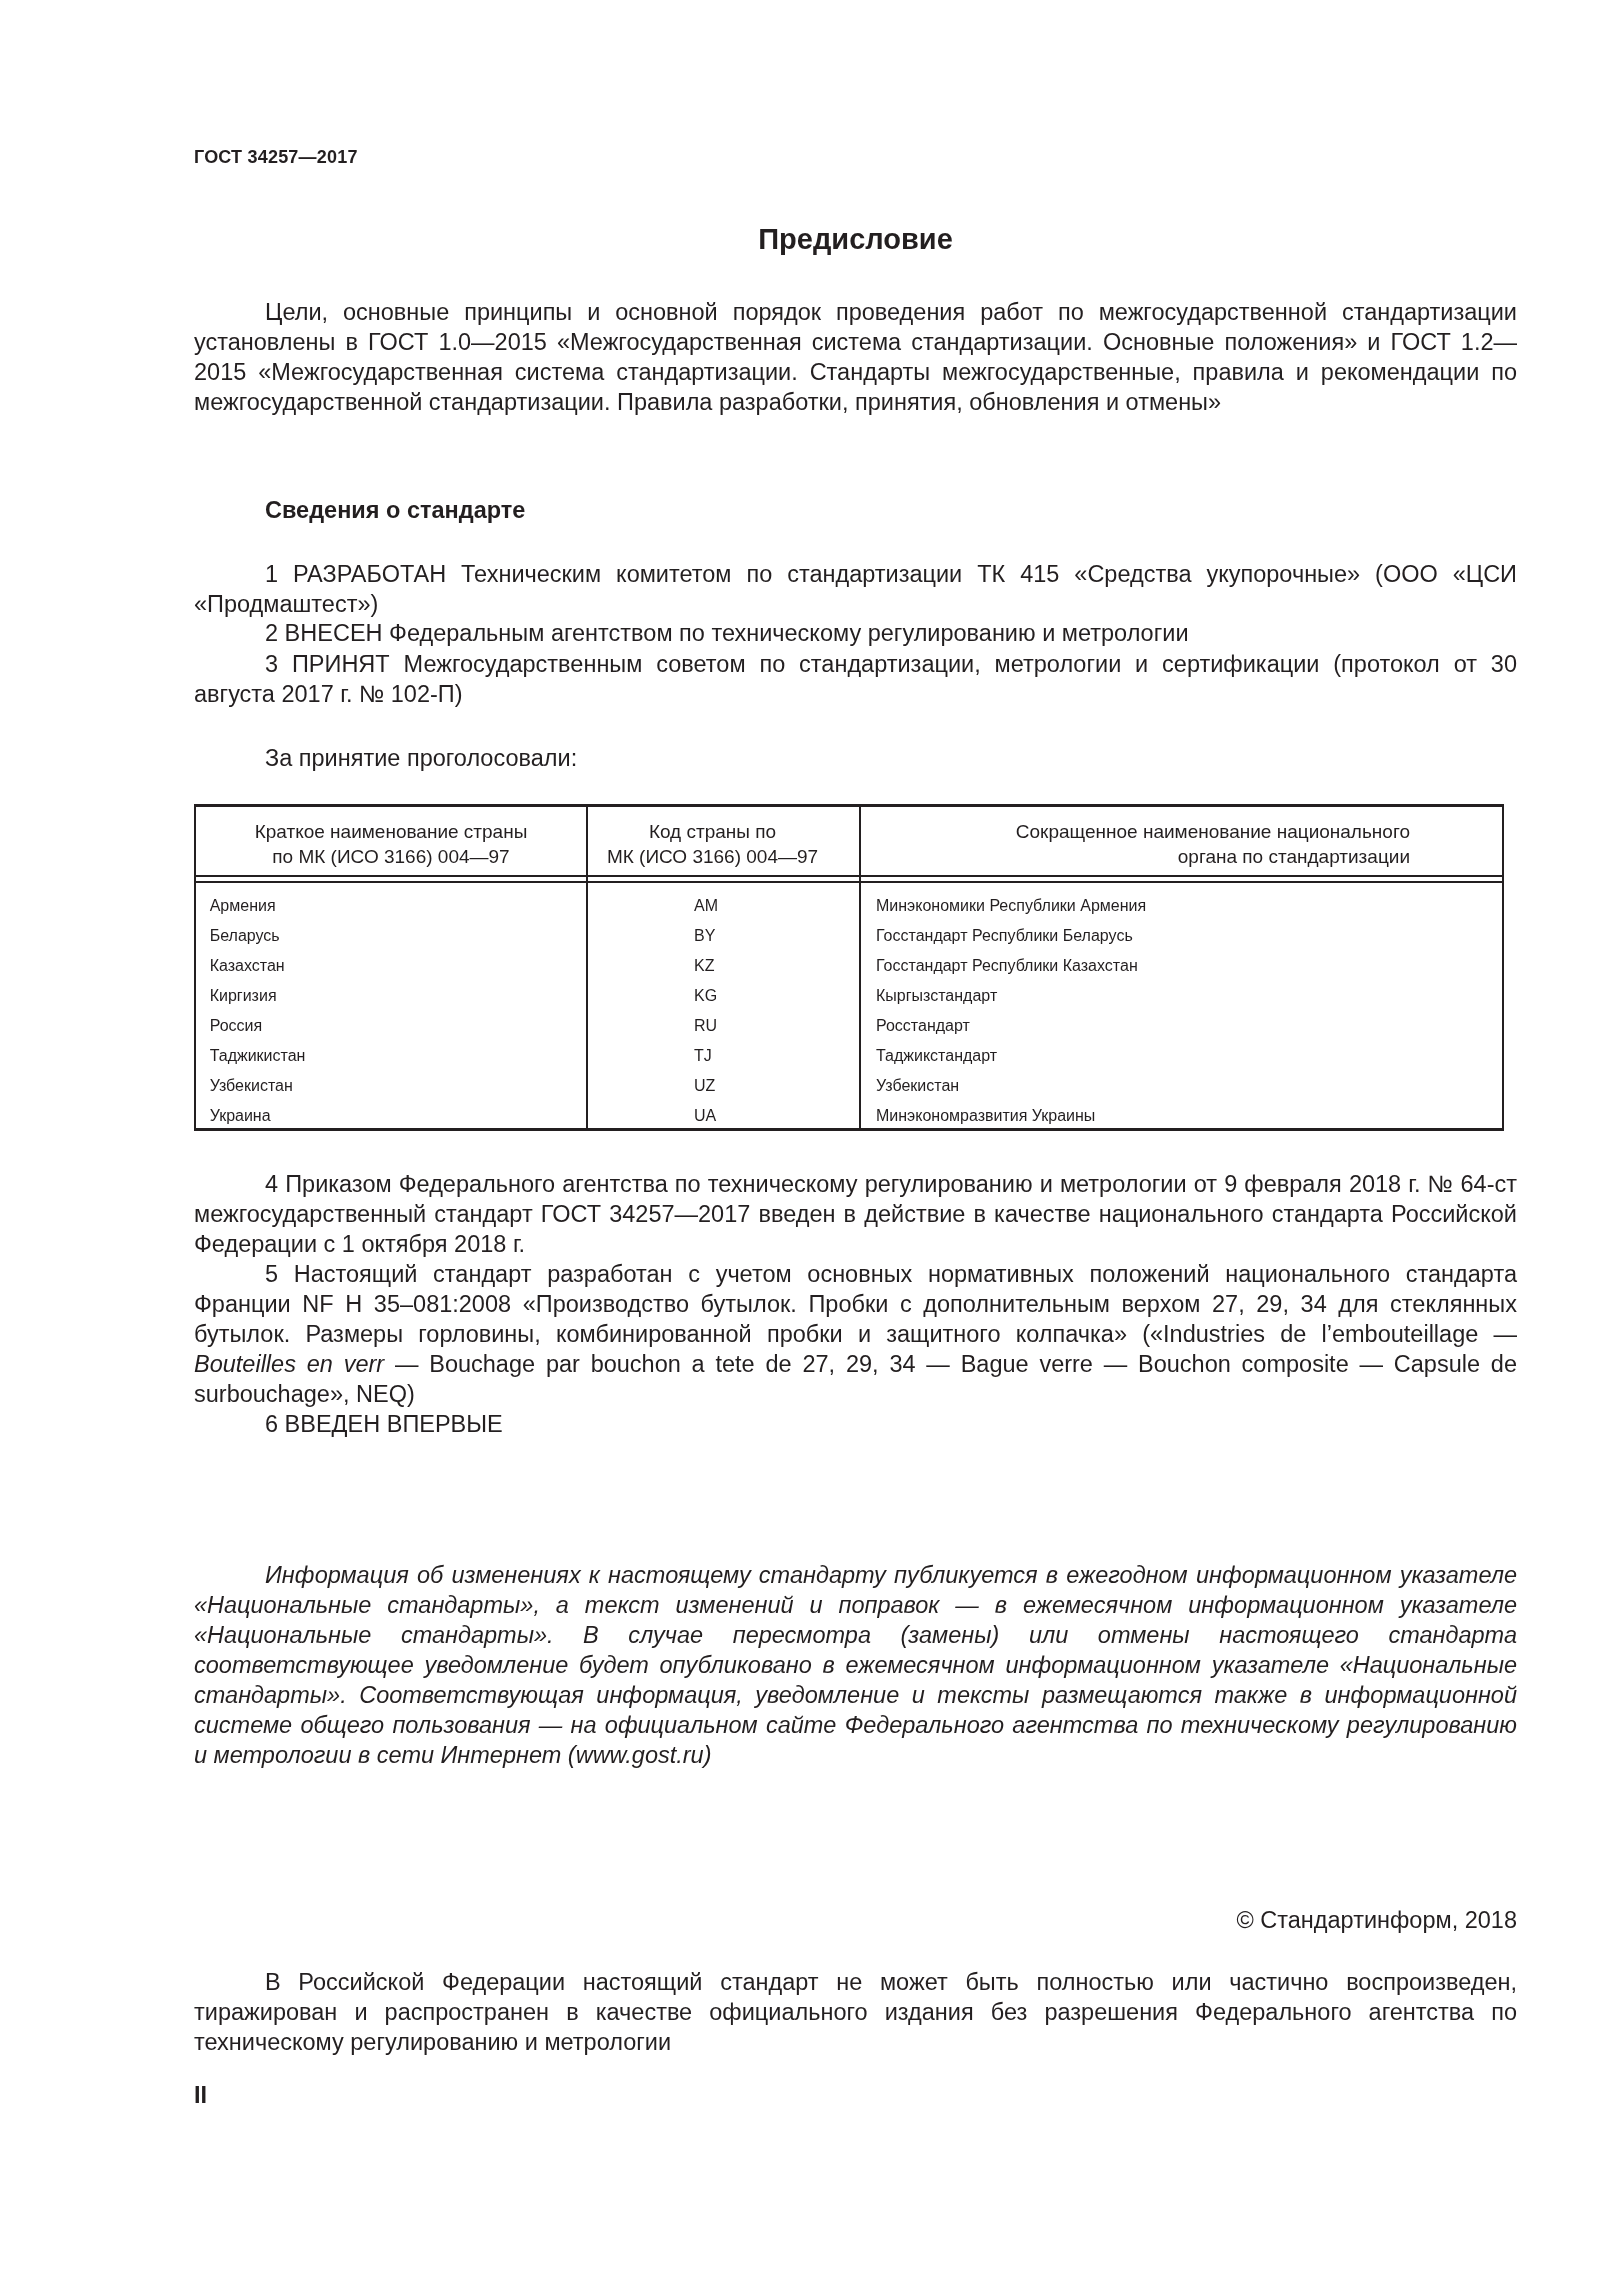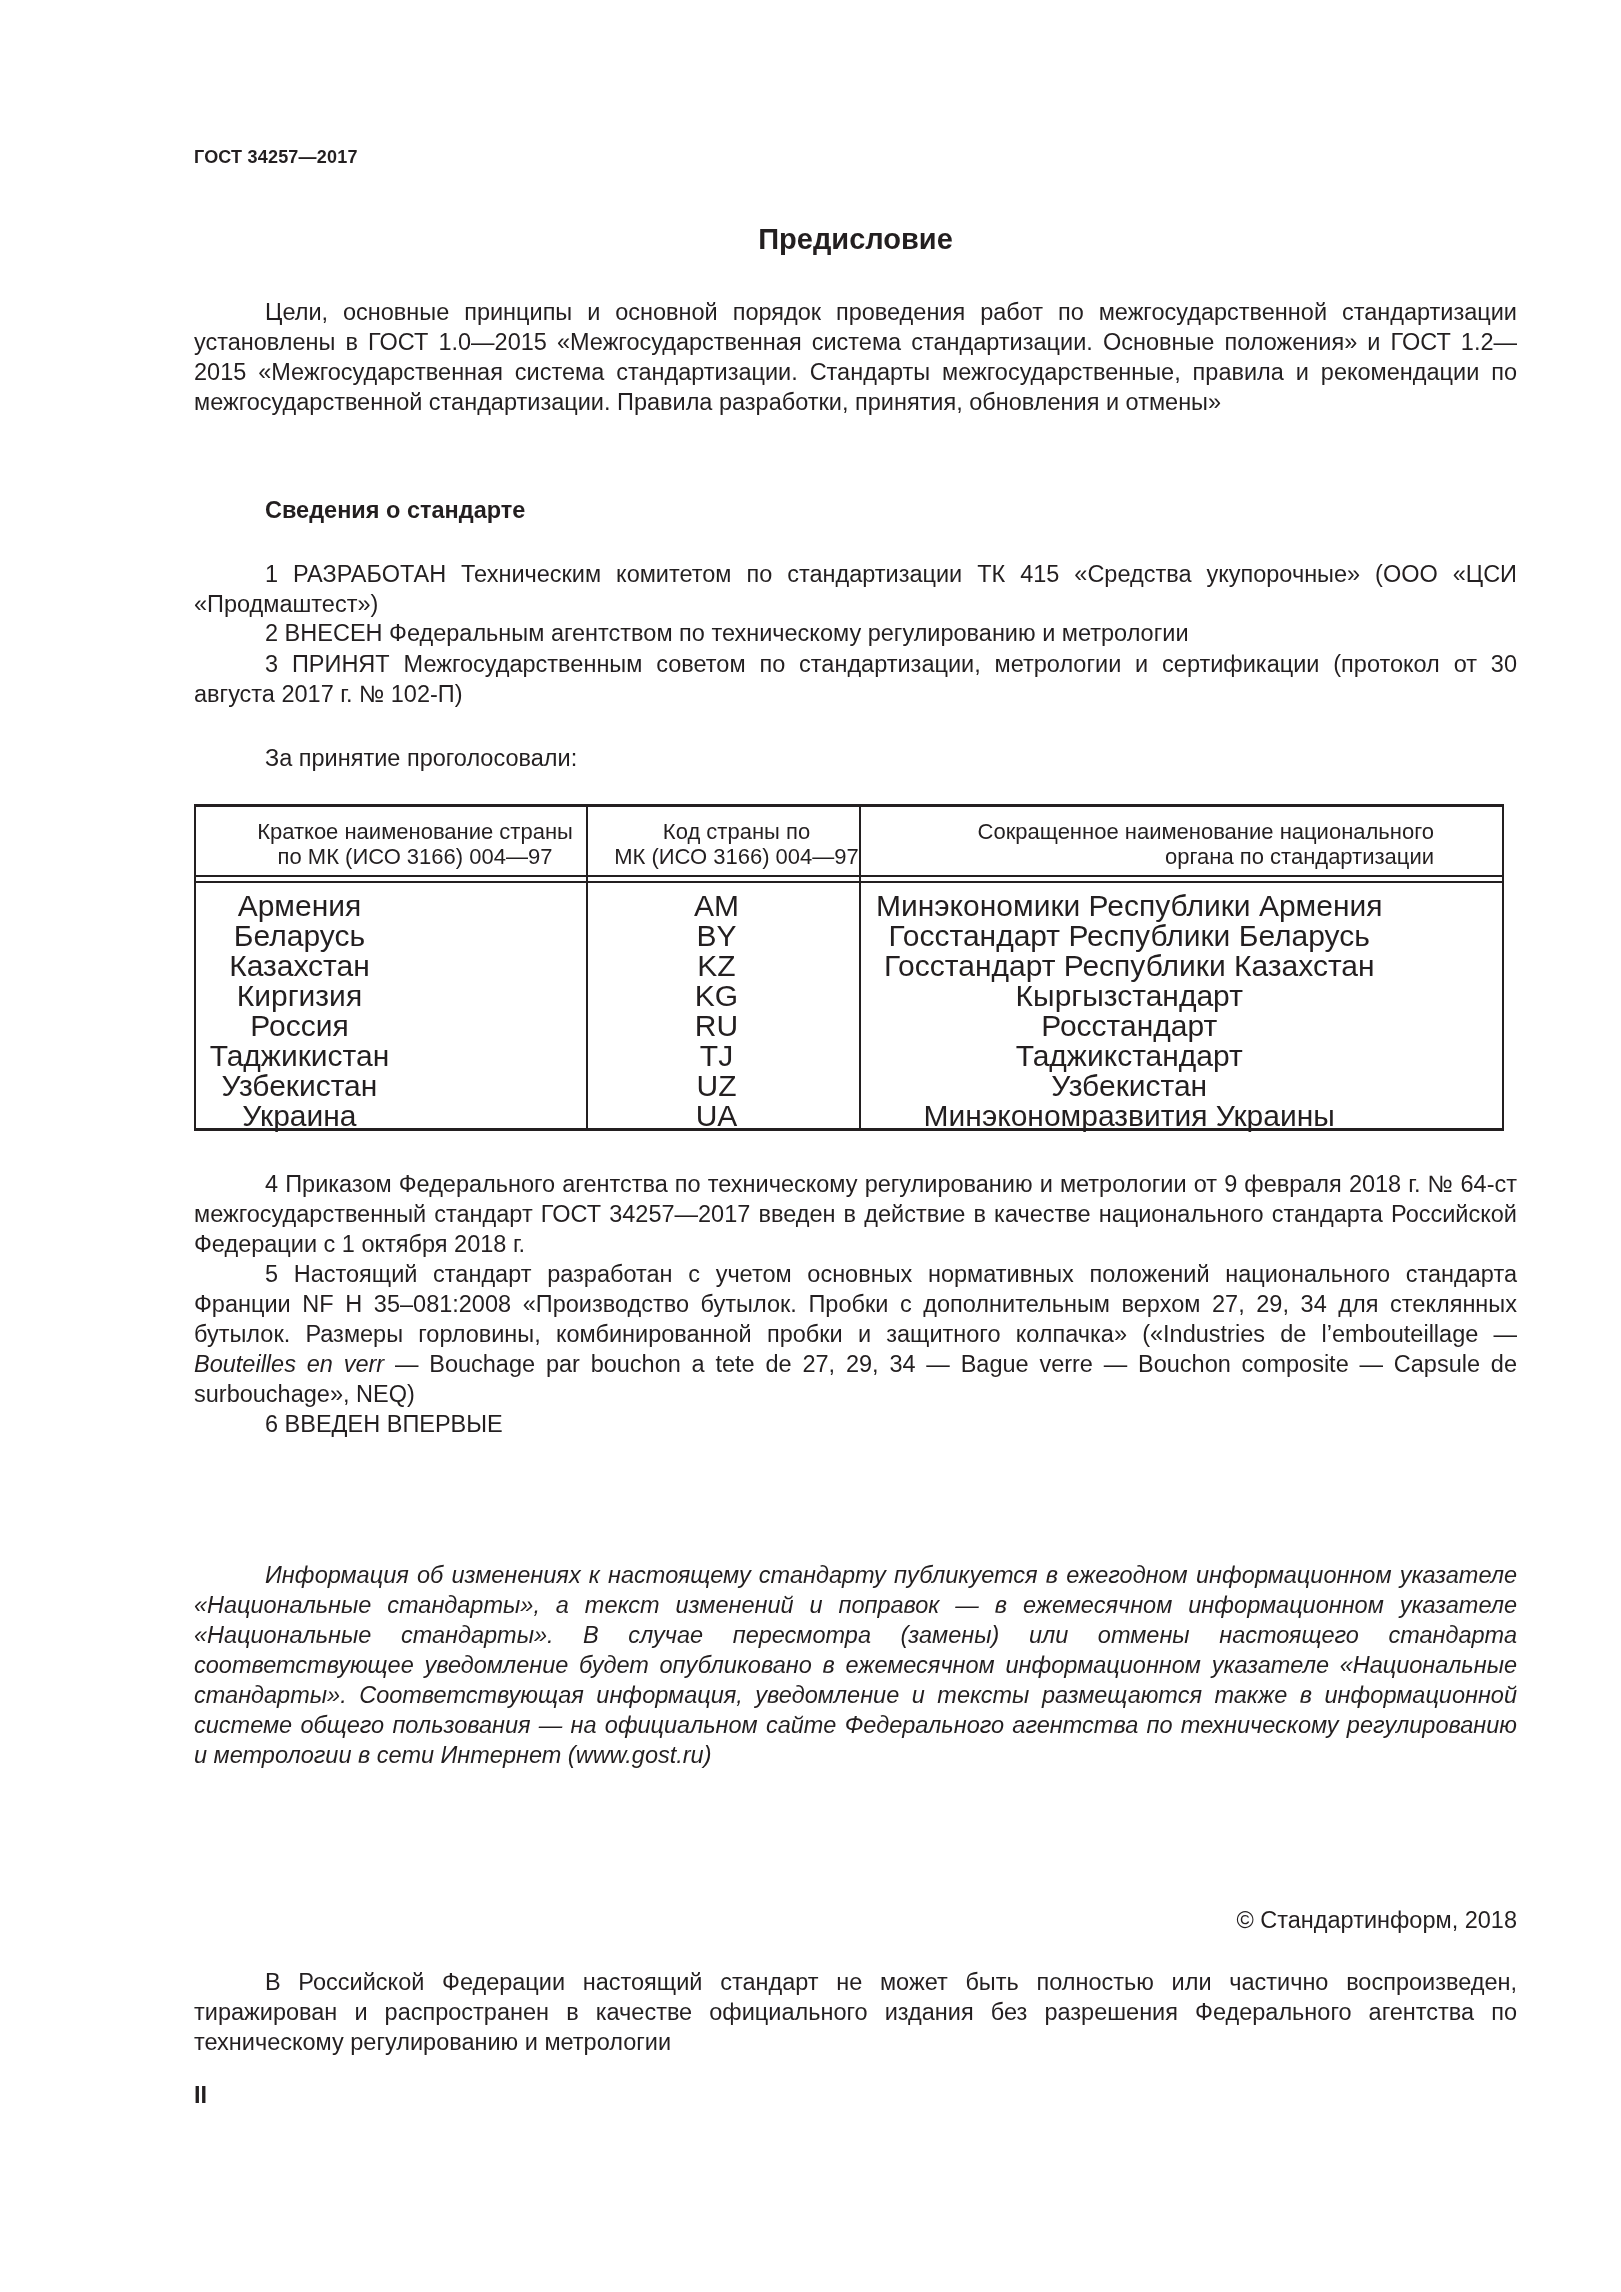--- a/index.html
+++ b/index.html
@@ -31,24 +31,24 @@
   .tbl {
     left: 194px; top: 804px; width: 1310px; height: 327px;
     border-top: 3.9px solid #231f20; border-bottom: 3.9px solid #231f20;
     border-left: 2px solid #231f20; border-right: 2.9px solid #231f20;
     box-sizing: border-box;
   }
   .tbl .col-div { position: absolute; top: 0; bottom: 0; width: 2px; background: #231f20; }
   .tbl .hdr-line1 { position: absolute; left: 0; right: 0; top: 68px; height: 2px; background: #231f20; }
   .tbl .hdr-line2 { position: absolute; left: 0; right: 0; top: 74px; height: 2px; background: #231f20; }
   .tbl .hcell {
-    position: absolute; top: 11.8px; font-size: 22px; line-height: 25.5px; text-align: center; margin-left: 24px;
+    position: absolute; top: 11.8px; font-size: 19px; line-height: 25.5px; text-align: center;
   }
   .tbl .body-col {
-    position: absolute; top: 84px; font-size: 30px; line-height: 30px; text-align: center;
+    position: absolute; top: 84px; font-size: 16px; line-height: 30px;
   }
   .tbl .body-col div { white-space: nowrap; }
   .page-num { left: 194px; top: 2082px; font-size: 23.5px; font-weight: bold; }
 </style>
 </head>
 <body>
 
 <div class="abs doc-code">ГОСТ 34257—2017</div>
 
 <div class="abs title">Предисловие</div>

